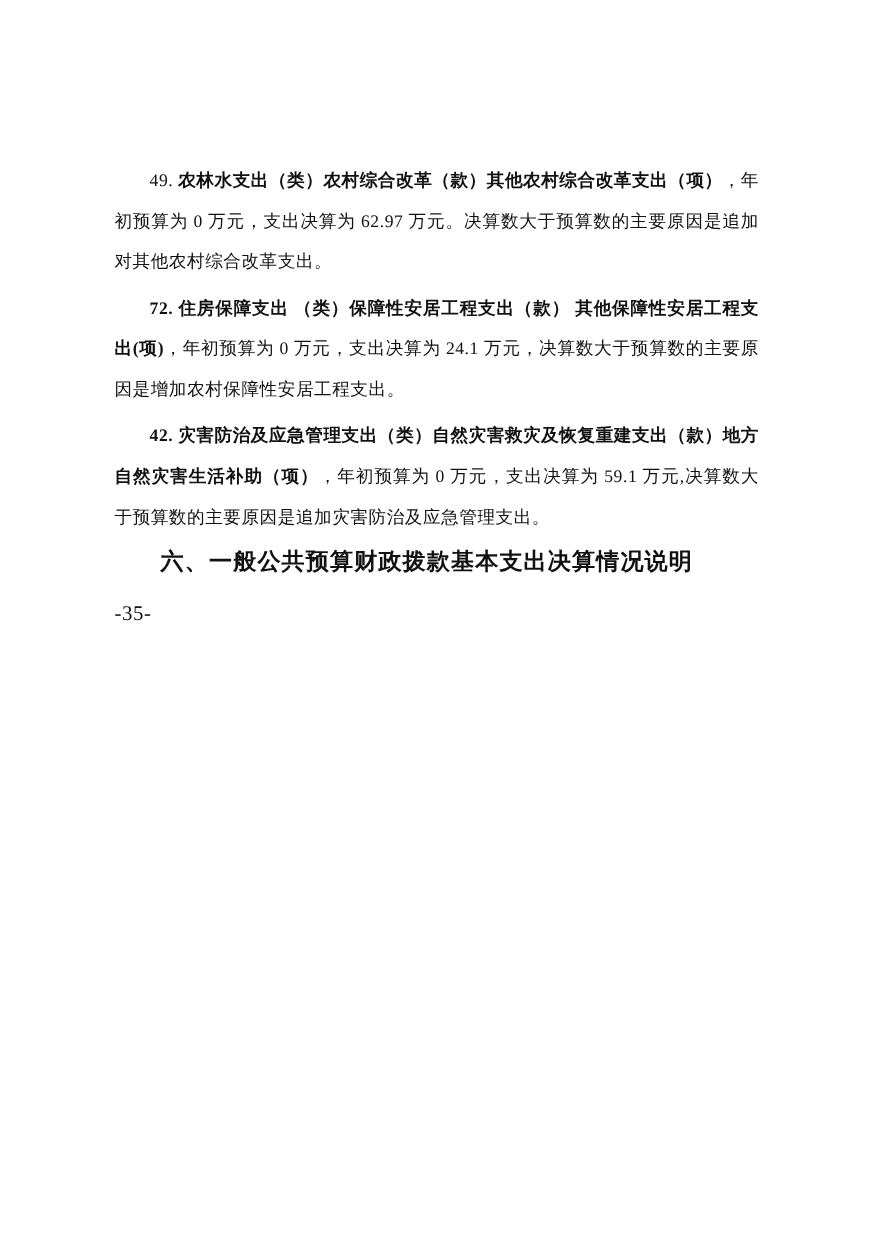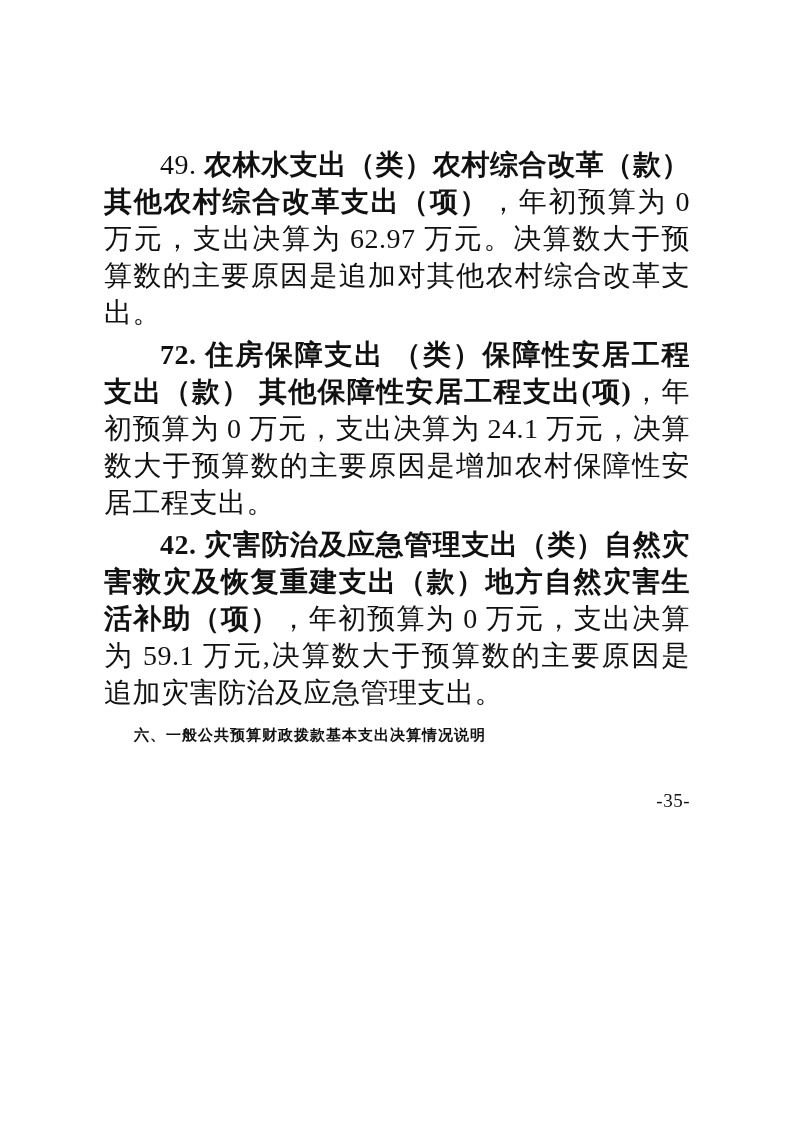--- a/index.html
+++ b/index.html
@@ -15,44 +15,43 @@
     color: #111111;
     overflow: hidden;
   }
   .page {
     position: absolute;
     left: 104px;
     top: 146px;
     width: 586px;
   }
   .para {
-    font-size: 28px;
+    font-size: 16px;
     line-height: 37px;
     text-align: justify;
     text-indent: 2em;
     margin: 0 0 5px 0;
     letter-spacing: 0.5px;
   }
   .para .seg-bold {
     font-weight: 700;
   }
   .section-heading {
-    font-family: Liberation Sans, sans-serif;
+    font-family: Liberation Mono, monospace;
     font-weight: 700;
-    font-size: 15px;
+    font-size: 21px;
     line-height: 37px;
     text-indent: 2em;
     margin: 5px 0 0 0;
     letter-spacing: 1px;
   }
   .page-number {
-    text-align: right;
     font-size: 19px;
     line-height: 24px;
-    margin-top: 36px;
+    margin-top: 16px;
     letter-spacing: 0.5px;
   }
 </style>
 </head>
 <body>
 
 <div class="page">
   <div id="paragraphs">
       <p class="para"><span class="seg-regular">49. </span><span class="seg-bold">农林水支出（类）农村综合改革（款）其他农村综合改革支出（项）</span><span class="seg-regular">，年初预算为 0 万元，支出决算为 62.97 万元。决算数大于预算数的主要原因是追加对其他农村综合改革支出。</span></p>
       <p class="para"><span class="seg-bold">72. </span><span class="seg-bold">住房保障支出 （类）保障性安居工程支出（款） 其他保障性安居工程支出(项)</span><span class="seg-regular">，年初预算为 0 万元，支出决算为 24.1 万元，决算数大于预算数的主要原因是增加农村保障性安居工程支出。</span></p>

